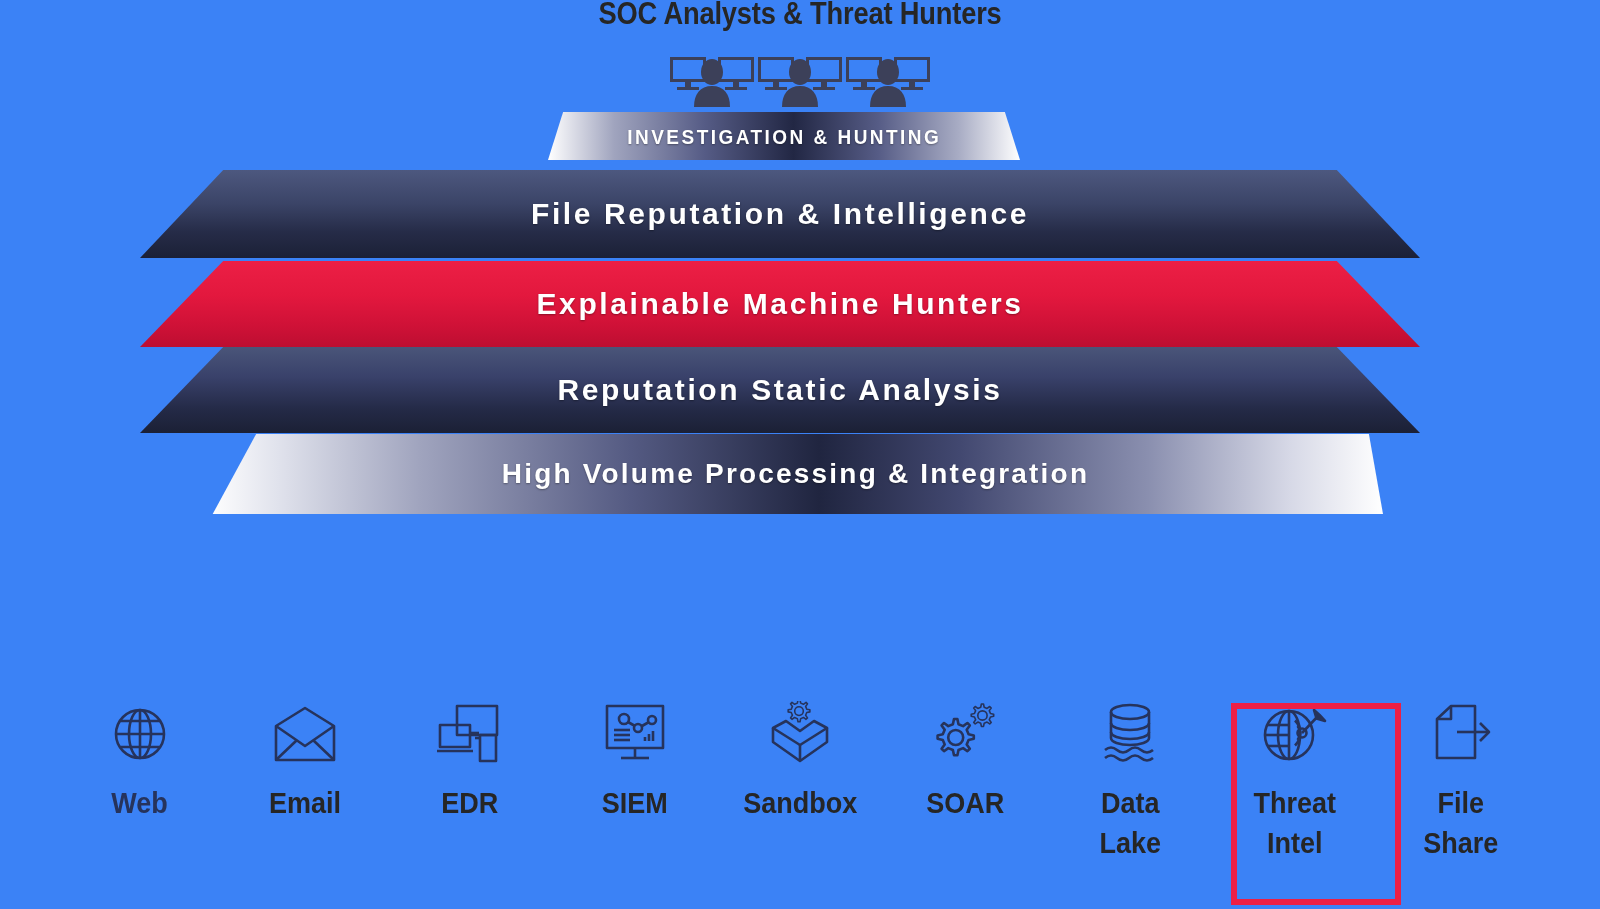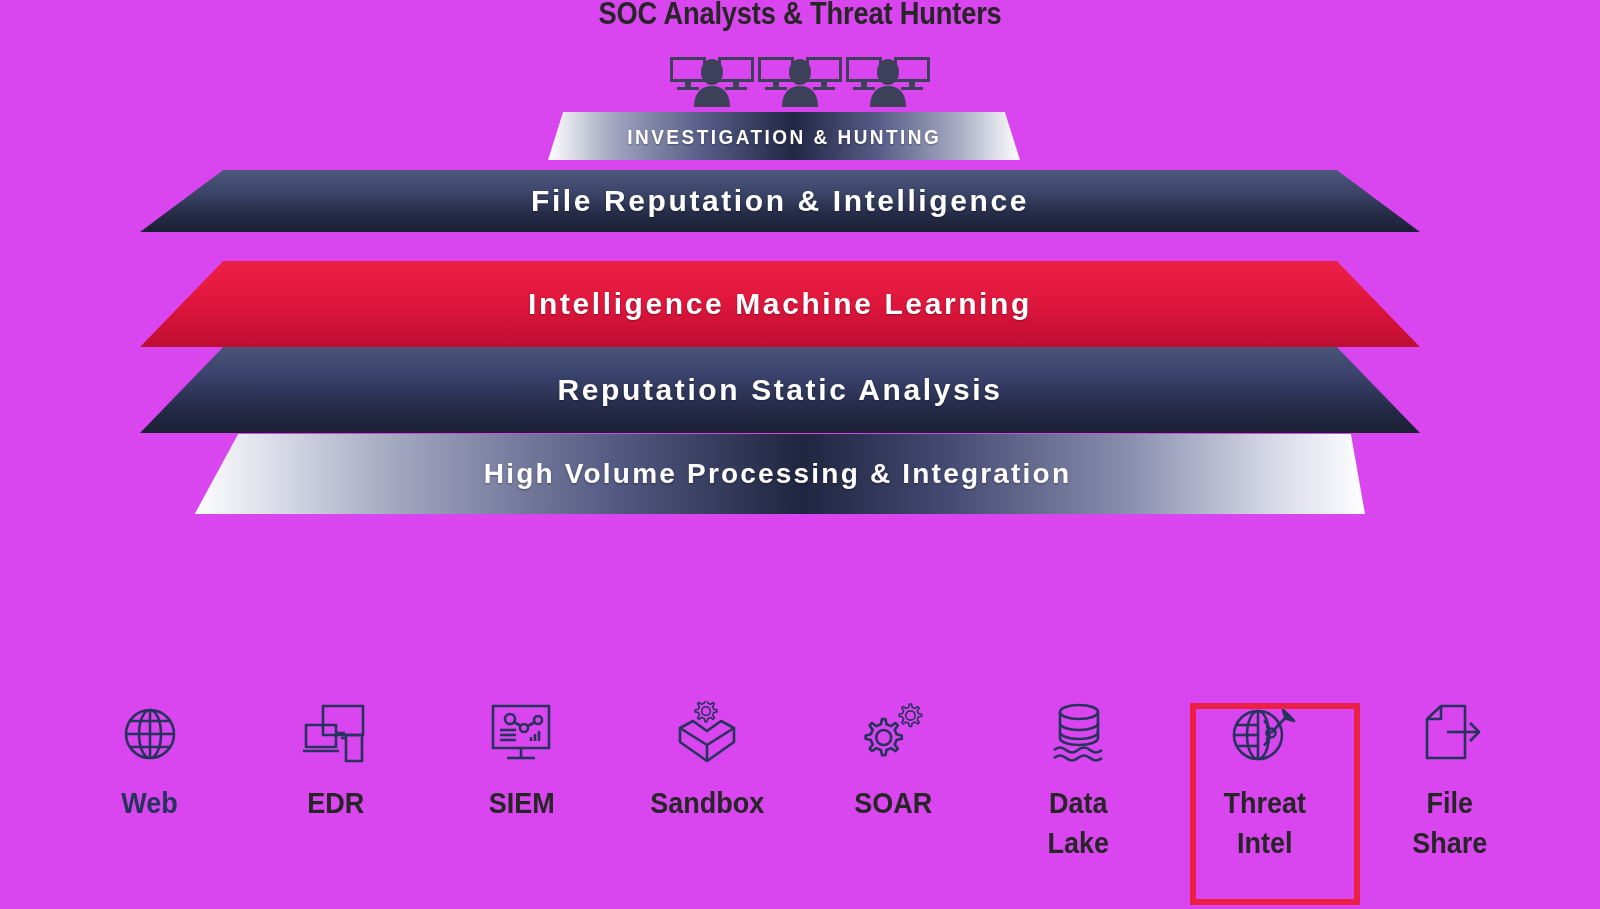--- a/index.html
+++ b/index.html
@@ -12,21 +12,21 @@
     width: 1600px; height: 909px;
     font-family: "Liberation Sans", "DejaVu Sans", sans-serif;
     overflow: hidden;
     position: relative;
   }
 
   #stage {
     position: relative;
     width: 1600px;
     height: 909px;
-    background: #d946ef;
+    background: #3b82f6;
   }
 
   
   .page-title {
     position: absolute;
     left: 0; right: 0;
     top: -4px;
     text-align: center;
     font-family: "Liberation Sans Narrow", "Liberation Sans", sans-serif;
     font-weight: 700;
@@ -96,41 +96,41 @@
   }
 
   
   .band-wide { left: 140px; width: 1280px; }
   .band-wide .shape {
     position: absolute; inset: 0;
     clip-path: polygon(6.5% 0%, 93.5% 0%, 100% 100%, 0% 100%);
   }
   .band-wide .band-label { font-size: 30px; letter-spacing: 2.6px; }
 
-  .band-file   { top: 170px;  height: 62px; }
+  .band-file   { top: 170px;  height: 88px; }
   .band-file .shape {
     background: linear-gradient(180deg, #4d587f 0%, #3b4467 38%, #262c48 70%, #1b2036 100%);
     box-shadow: 0 2px 3px rgba(0,0,0,0.25);
   }
 
   .band-ml     { top: 261px;  height: 86px; }
   .band-ml .shape {
     background: linear-gradient(180deg, #ec1f45 0%, #e3183e 40%, #cf1137 75%, #bd0e31 100%);
     box-shadow: 0 2px 3px rgba(0,0,0,0.22);
   }
 
   .band-static { top: 347px;  height: 86px; }
   .band-static .shape {
     background: linear-gradient(180deg, #4a5579 0%, #39416a 35%, #242a47 72%, #1b2035 100%);
     box-shadow: 0 2px 3px rgba(0,0,0,0.25);
   }
 
   
   .band-volume {
-    left: 190px; top: 434px;
+    left: 208px; top: 434px;
     width: 1175px; height: 80px;
   }
   .band-volume .shape {
     position: absolute; inset: 0;
     clip-path: polygon(4.1% 0%, 98.8% 0%, 100% 100%, 0.4% 100%);
     background:
       linear-gradient(90deg,
         rgba(255,255,255,1) 0%,
         rgba(224,226,236,1) 6%,
         rgba(160,164,190,1) 18%,
@@ -253,21 +253,21 @@
     <div class="band-label">INVESTIGATION  &amp;  HUNTING</div>
   </div>
 
   <div class="band band-wide band-file">
     <div class="shape"></div>
     <div class="band-label">File Reputation &amp; Intelligence</div>
   </div>
 
   <div class="band band-wide band-ml">
     <div class="shape"></div>
-    <div class="band-label">Intelligence Machine Learning</div>
+    <div class="band-label">Explainable Machine Hunters</div>
   </div>
 
   <div class="band band-wide band-static">
     <div class="shape"></div>
     <div class="band-label">Reputation Static Analysis</div>
   </div>
 
   <div class="band band-volume">
     <div class="shape"></div>
     <div class="band-label">High Volume Processing &amp; Integration</div>
@@ -282,20 +282,31 @@
           <ellipse cx="30" cy="30" rx="11" ry="24"></ellipse>
           <line x1="6" y1="30" x2="54" y2="30"></line>
           <path d="M10.5 17 H49.5"></path>
           <path d="M10.5 43 H49.5"></path>
           <line x1="30" y1="6" x2="30" y2="54"></line>
         </svg>
       </div>
       <div class="source-label">Web</div>
     </div>
 
+    <div class="source">
+      <div class="source-icon">
+        <svg width="66" height="60" viewBox="0 0 66 60" fill="none" stroke="#26335c" stroke-width="2.6" stroke-linejoin="round">
+          <path d="M4 22 L33 4 L62 22 V56 H4 Z"></path>
+          <path d="M4 22 L33 42 L62 22"></path>
+          <path d="M4 56 L25 36"></path>
+          <path d="M62 56 L41 36"></path>
+        </svg>
+      </div>
+      <div class="source-label">Email</div>
+    </div>
 
     <div class="source">
       <div class="source-icon">
         <svg width="66" height="62" viewBox="0 0 66 62" fill="none" stroke="#26335c" stroke-width="2.6" stroke-linejoin="round">
           <rect x="20" y="3" width="40" height="29"></rect>
           <rect x="3" y="22" width="30" height="22"></rect>
           <line x1="33" y1="30" x2="42" y2="30"></line>
           <line x1="38" y1="35" x2="44" y2="35"></line>
           <line x1="0" y1="48" x2="36" y2="48"></line>
           <rect x="43" y="32" width="16" height="26"></rect>

